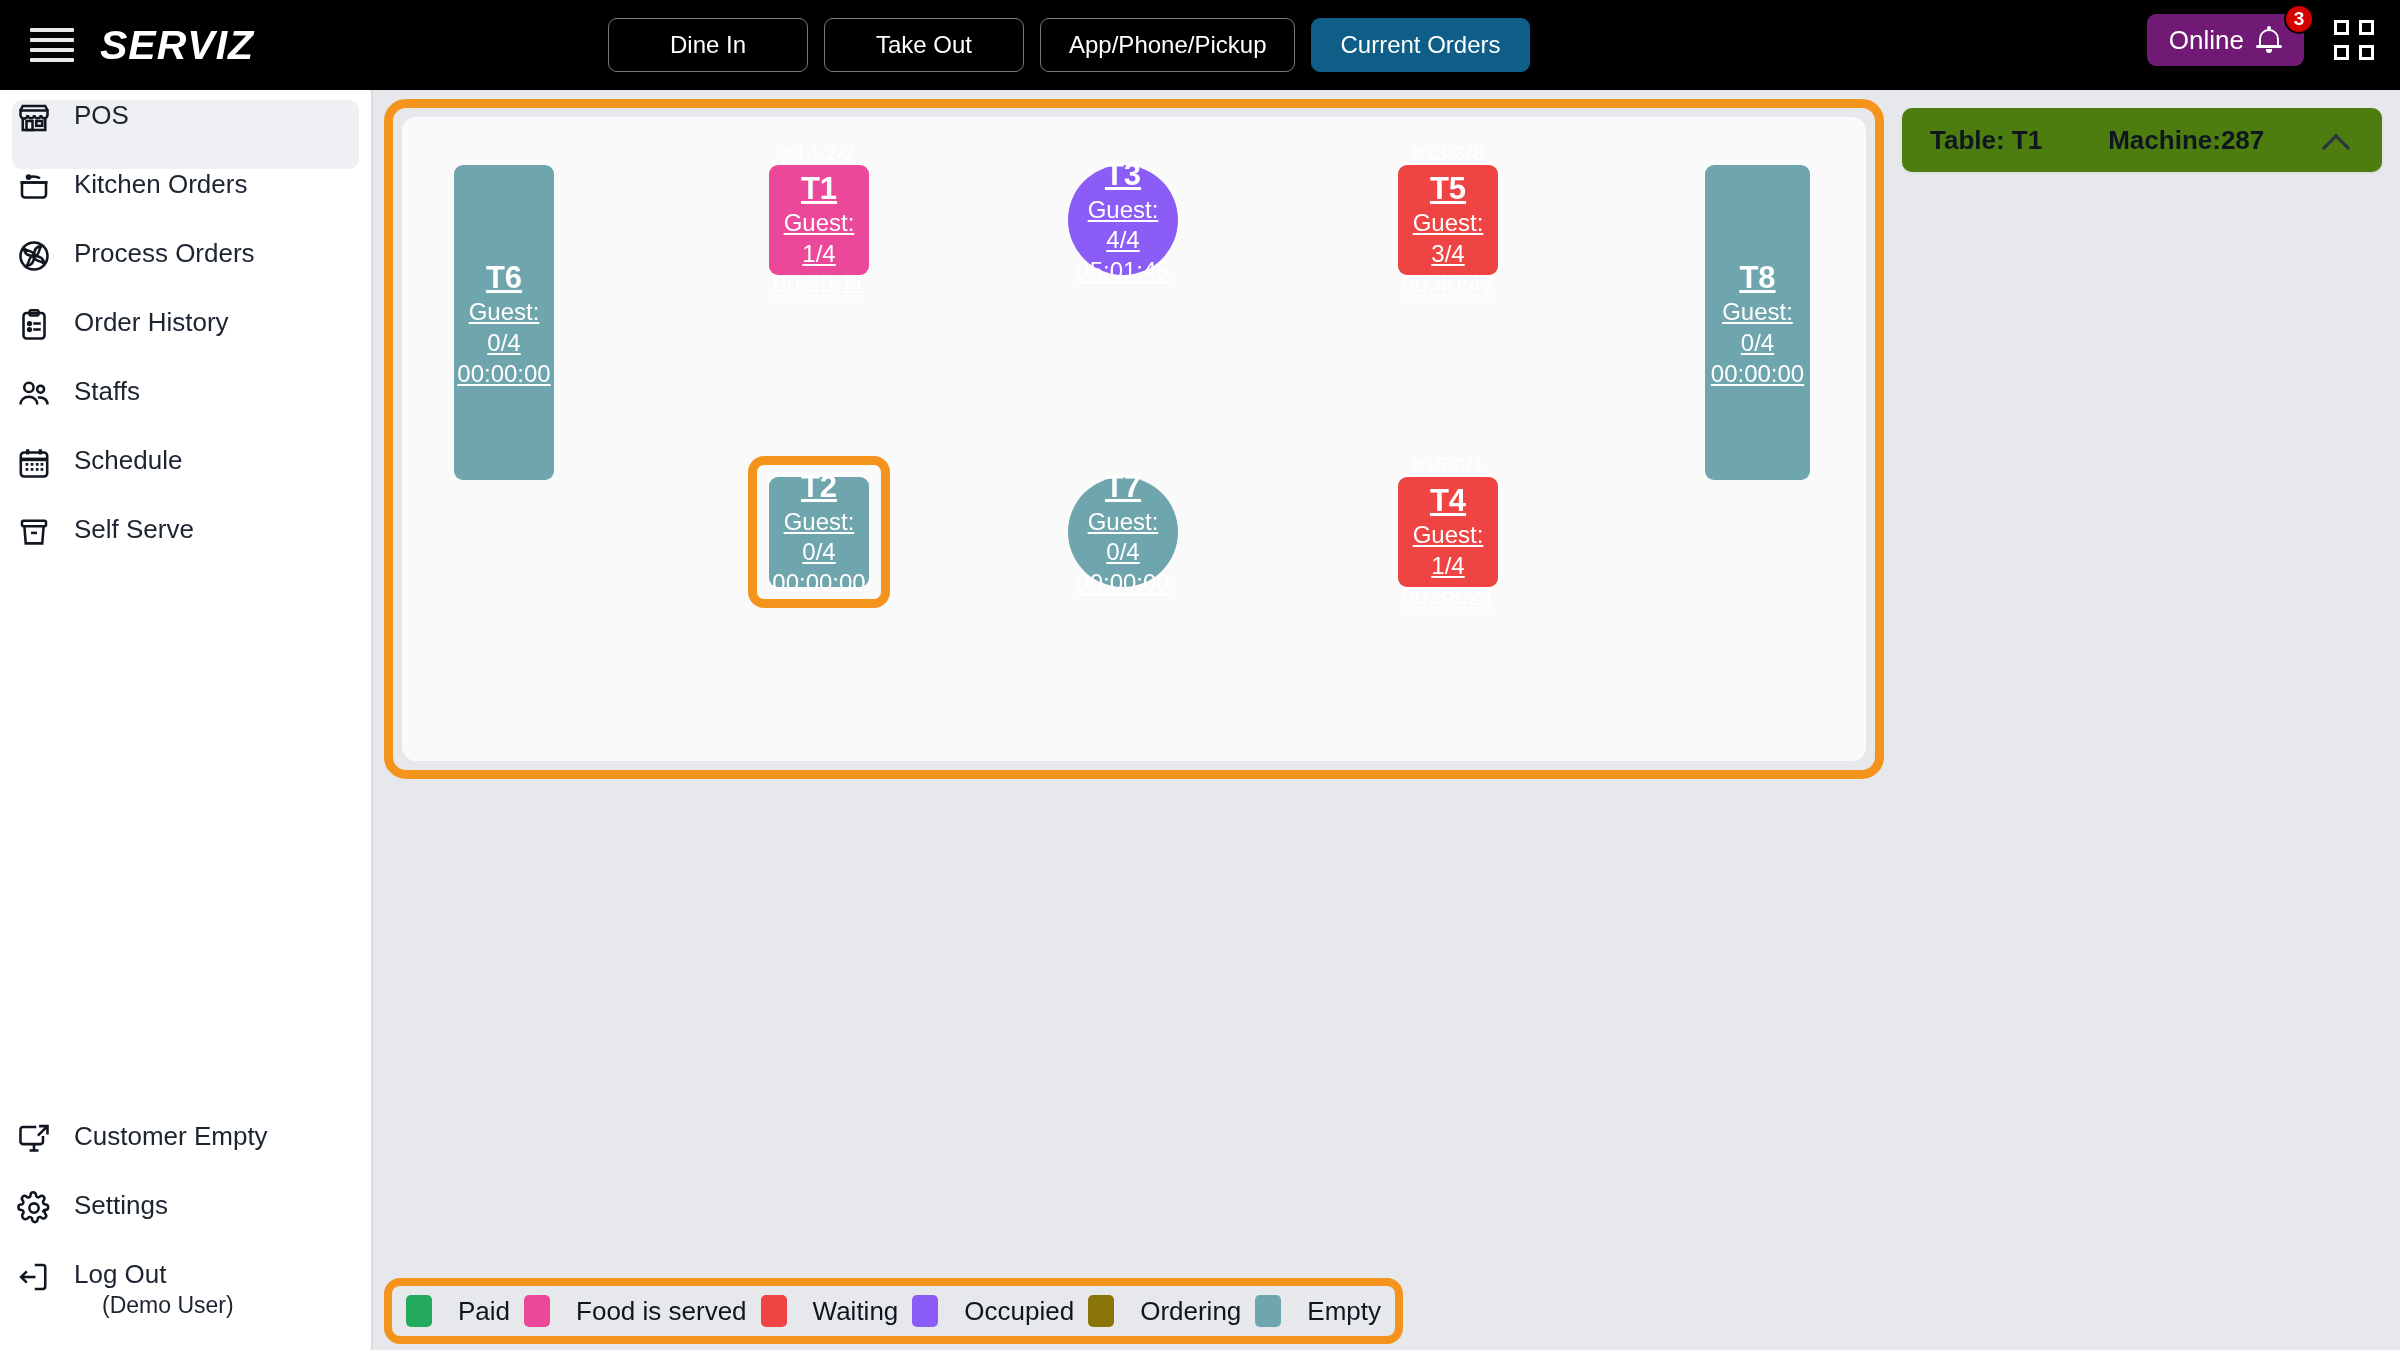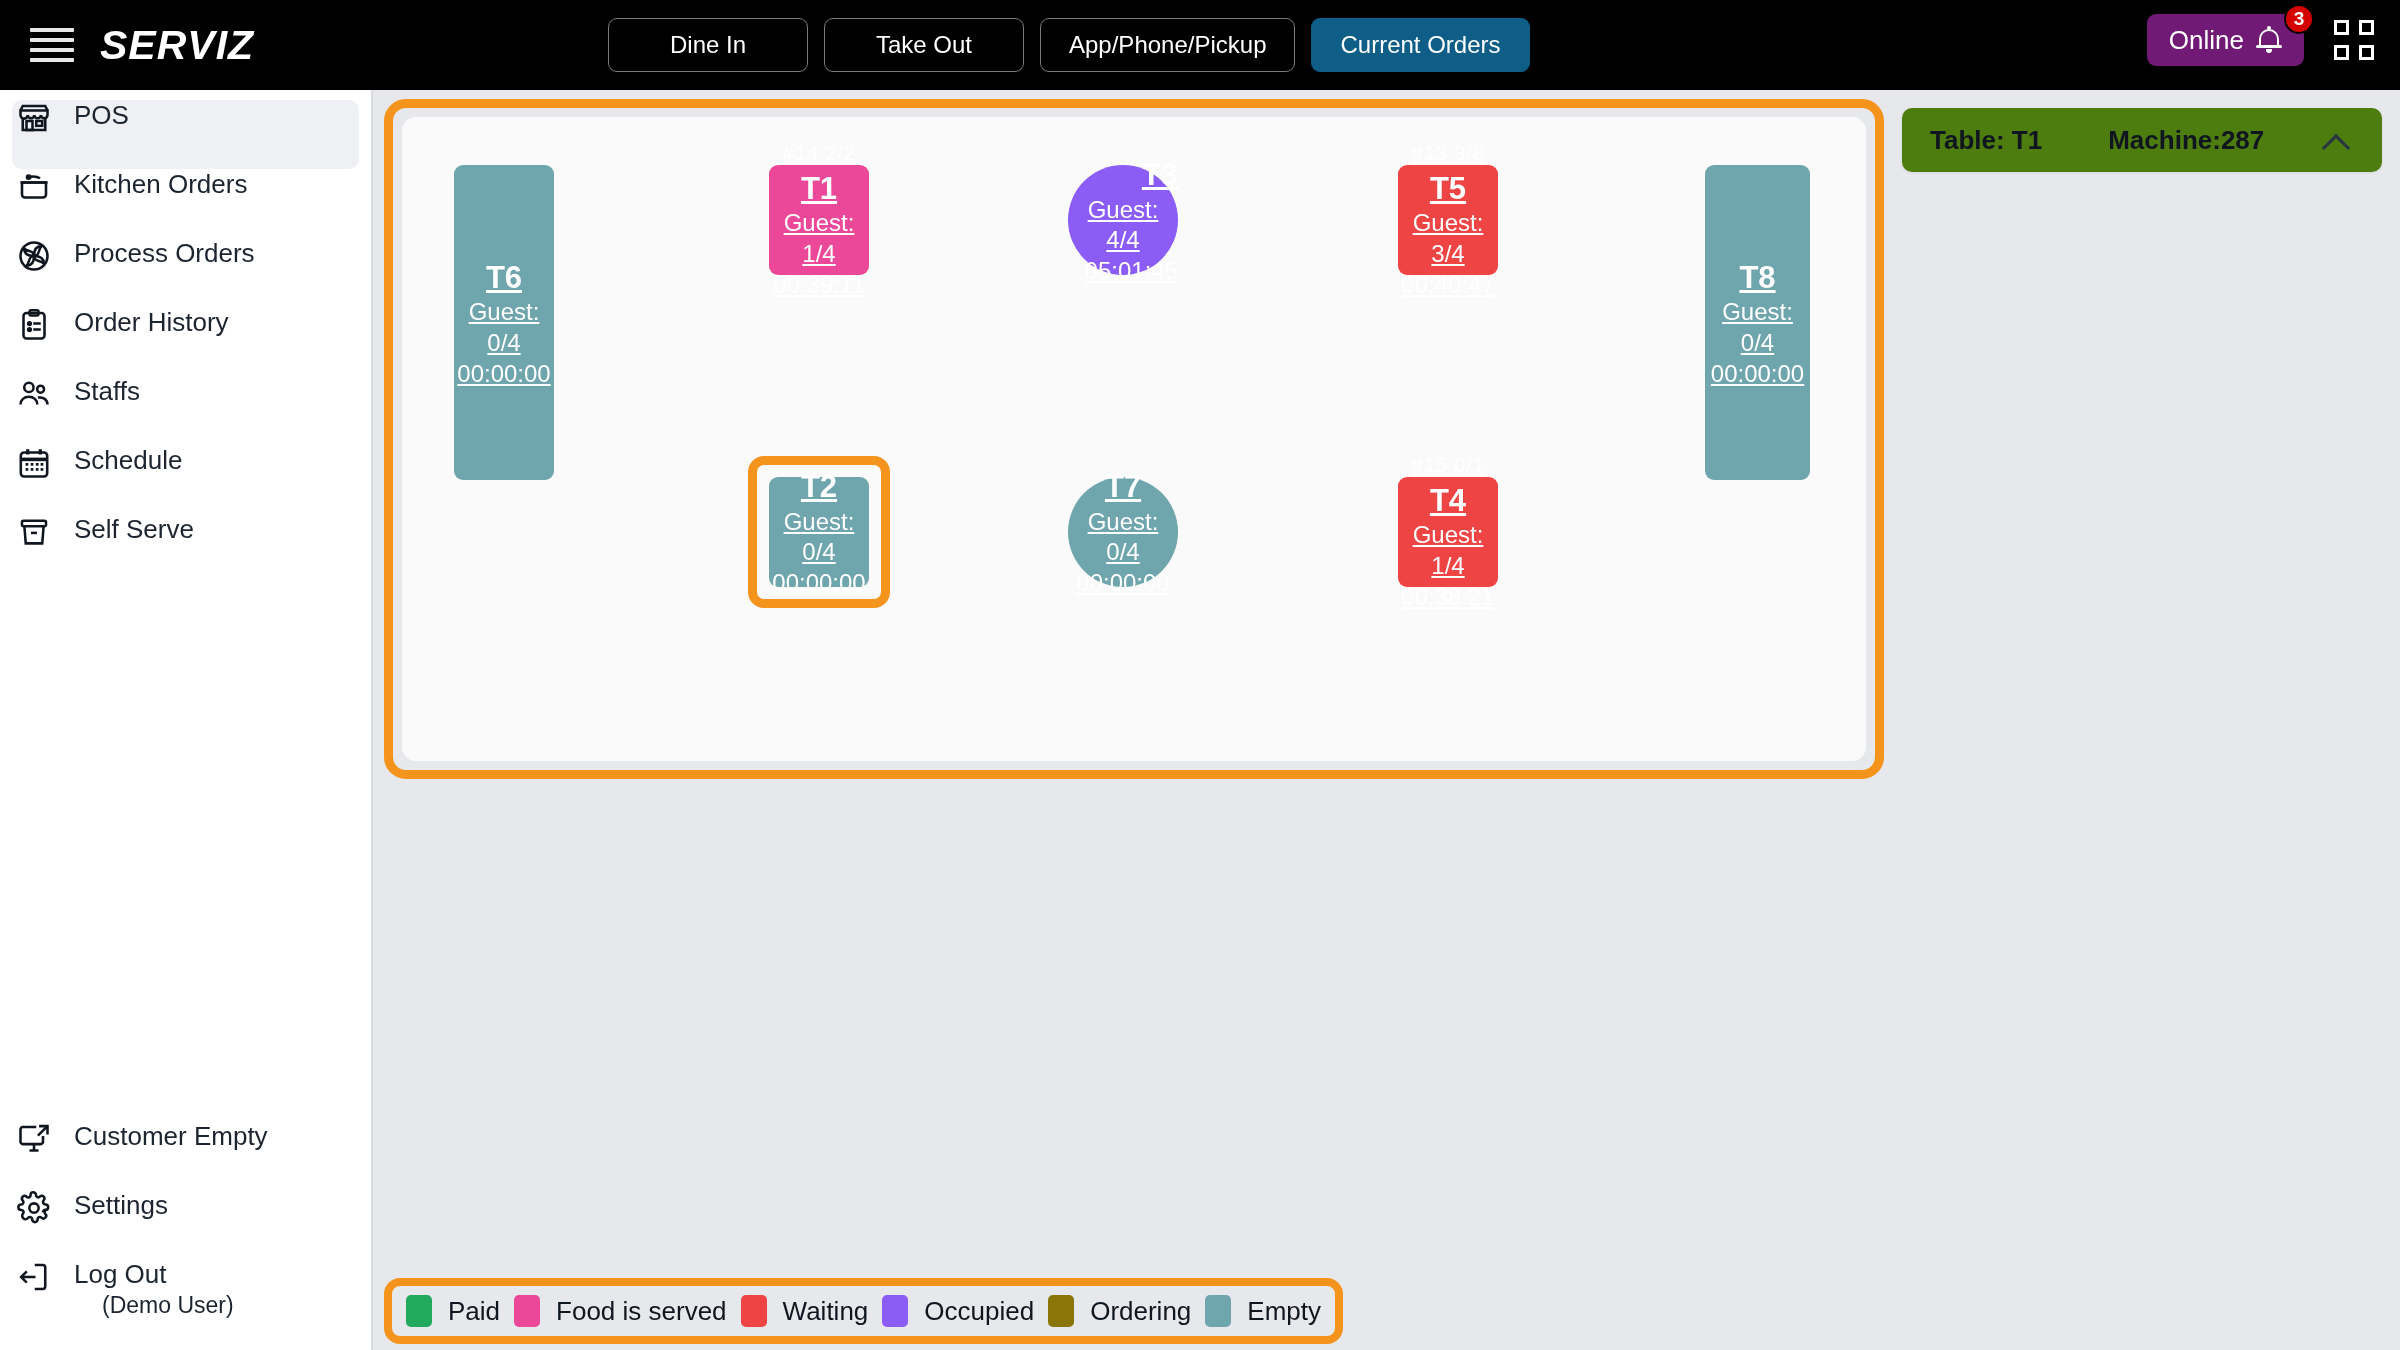--- a/index.html
+++ b/index.html
@@ -143,21 +143,21 @@
   }
 
   
   .legend-ring {
     position: absolute; left: 9px; bottom: 6px;
     border: 8px solid #f5941d; border-radius: 16px;
     background: #e6e8ec;
     padding: 9px 14px;
     display: flex; align-items: center; gap: 14px;
   }
-  .legend-item { display: flex; align-items: center; gap: 16px; }
+  .legend-item { display: flex; align-items: center; gap: 26px; }
   .legend-sw { width: 26px; height: 32px; border-radius: 5px; }
   .legend-text { font-size: 26px; color: #10161f; white-space: nowrap; }
 
   
   .right-panel {
     position: absolute; left: 1527px; top: 18px;
     width: 480px; height: 64px;
     background: #4d7c0f;
     border-radius: 10px;
     display: flex; align-items: center;
@@ -364,21 +364,21 @@
             <div class="t-name">T6</div>
             <div class="t-guest">Guest: 0/4</div>
             <div class="t-timer">00:00:00</div>
           </div>
           <div class="table-node" style="left: 367px; top: 48px; width: 100px; height: 110px; background: rgb(236, 72, 153); border-radius: 9px;">
             <div class="t-order">#14  2/2</div>
             <div class="t-name">T1</div>
             <div class="t-guest">Guest: 1/4</div>
             <div class="t-timer">00:39:11</div>
           </div>
-          <div class="table-node" style="left: 666px; top: 48px; width: 110px; height: 110px; background: rgb(139, 92, 246); border-radius: 50%; align-items: flex-end;">
+          <div class="table-node" style="left: 666px; top: 48px; width: 110px; height: 110px; background: rgb(139, 92, 246); border-radius: 50%;">
             <div class="t-name">T3</div>
             <div class="t-guest">Guest: 4/4</div>
             <div class="t-timer">05:01:45</div>
           </div>
           <div class="table-node" style="left: 996px; top: 48px; width: 100px; height: 110px; background: rgb(239, 68, 68); border-radius: 9px;">
             <div class="t-order">#13  3/8</div>
             <div class="t-name">T5</div>
             <div class="t-guest">Guest: 3/4</div>
             <div class="t-timer">00:40:47</div>
           </div>

